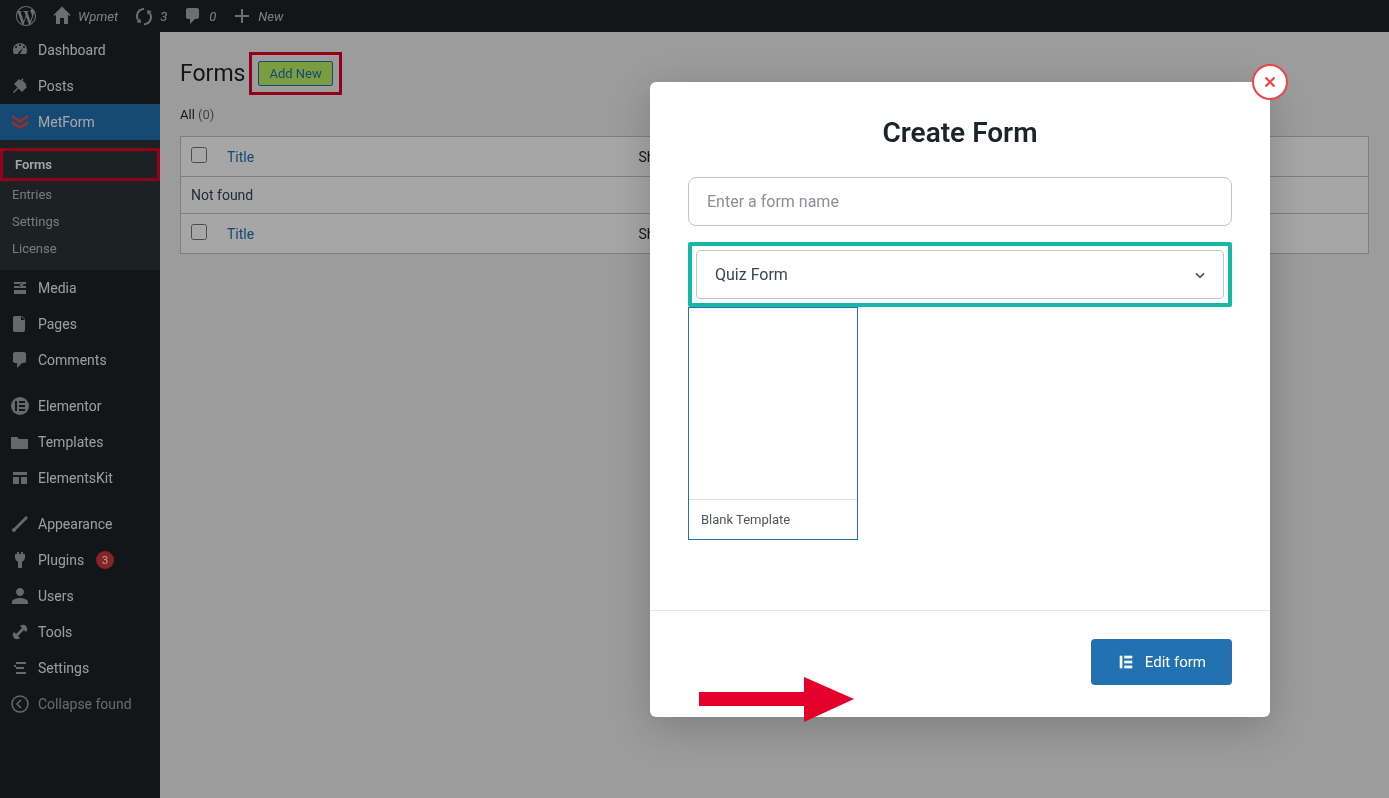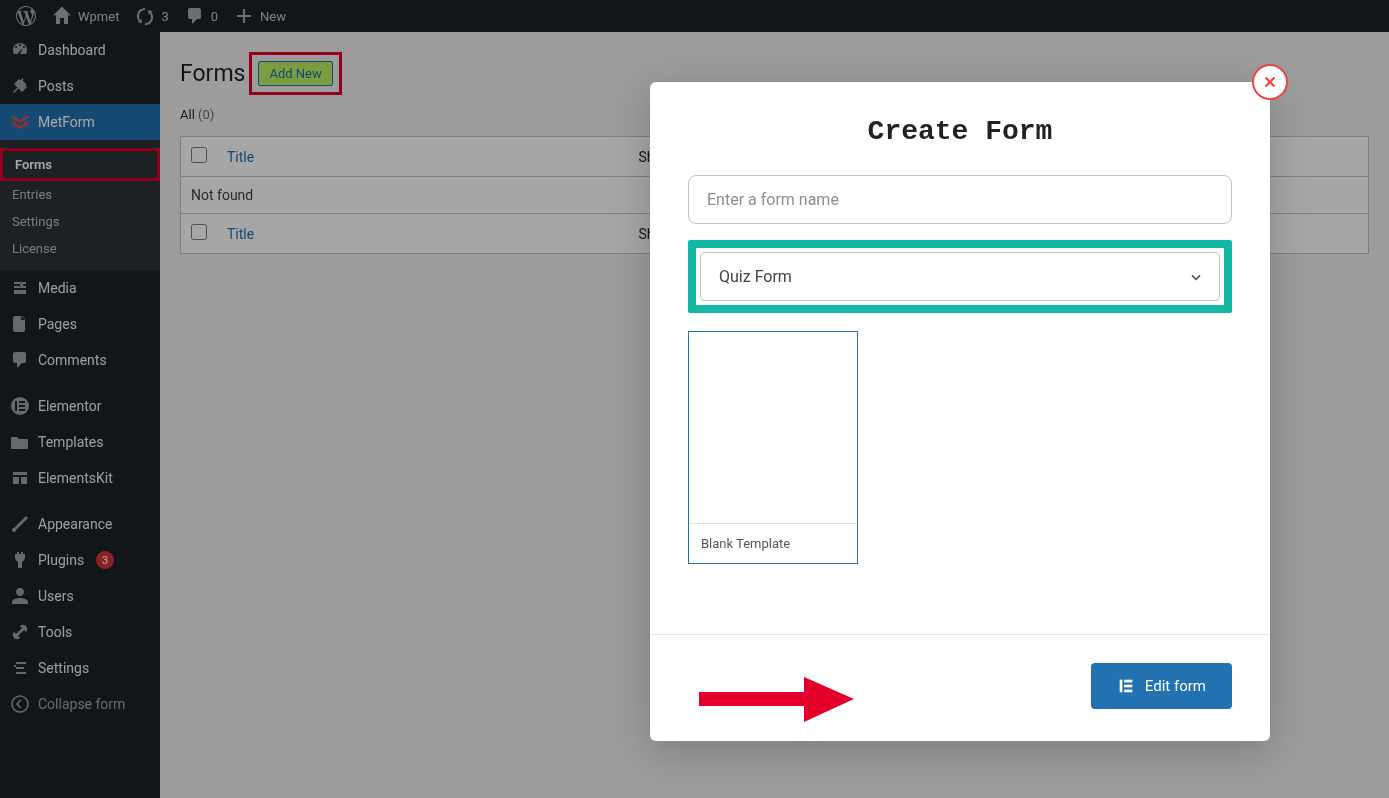--- a/index.html
+++ b/index.html
@@ -1,20 +1,20 @@
 <!DOCTYPE html>
 <html><head>
 <meta charset="utf-8">
 <style>
 * { margin: 0; padding: 0; box-sizing: border-box; font-family: -apple-system, BlinkMacSystemFont, "Segoe UI", Roboto, sans-serif; }
 body { width: 1389px; height: 798px; overflow: hidden; background: #f0f0f1; position: relative; }
 
 
 .admin-bar { height: 32px; background: #1d2327; color: #c3c4c7; display: flex; align-items: center; padding: 0 8px; font-size: 13px; }
-.admin-bar-item { display: flex; align-items: center; gap: 6px; padding: 0 8px; cursor: pointer; height: 32px; }
+.admin-bar-item { display: flex; align-items: center; gap: 6px; padding: 0 8px; cursor: pointer; height: 32px; font-style: italic; }
 .admin-bar-item svg { width: 20px; height: 20px; fill: #a7aaad; }
 
 
 .sidebar { position: absolute; top: 32px; left: 0; width: 160px; height: calc(100% - 32px); background: #1d2327; color: #c3c4c7; font-size: 14px; }
 .sidebar-item { display: flex; align-items: center; padding: 8px 10px; gap: 8px; cursor: pointer; color: #f0f0f1; }
 .sidebar-item .icon { width: 20px; height: 20px; display: flex; align-items: center; justify-content: center; }
 .sidebar-item .icon svg { width: 20px; height: 20px; fill: rgba(240,246,252,.6); }
 .sidebar-item.active { background: #2271b1; color: #fff; position: relative; }
 .sidebar-item.active::after { content: ""; position: absolute; right: -8px; top: 50%; transform: translateY(-50%); border: 8px solid transparent; border-right-color: #f0f0f1; }
 .sidebar-sub { background: #2c3338; padding: 8px 0; }
@@ -40,28 +40,28 @@
 .wp-table input[type=checkbox] { width: 16px; height: 16px; }
 .not-found { color: #3c434a; }
 
 
 .overlay { position: absolute; inset: 0; background: rgba(0,0,0,0.35); z-index: 10; }
 
 
 .modal { position: absolute; top: 82px; left: 650px; width: 620px; background: #fff; border-radius: 6px; z-index: 20; box-shadow: 0 10px 40px rgba(0,0,0,.2); padding-bottom: 0; }
 .modal-close { position: absolute; top: -18px; right: -18px; width: 36px; height: 36px; border: 2px solid #ef4444; border-radius: 50%; background: #fff; display: flex; align-items: center; justify-content: center; cursor: pointer; }
 .modal-close svg { width: 18px; height: 18px; stroke: #ef4444; stroke-width: 2.5; fill: none; }
-.modal-title { font-size: 28px; font-weight: 600; color: #1d2327; text-align: center; padding: 34px 16px 28px; font-family: Liberation Mono, monospace; }
+.modal-title { font-size: 28px; font-weight: 600; color: #1d2327; text-align: center; padding: 34px 16px 28px; }
 .modal-body { padding: 0 38px 30px; }
 .form-input { width: 100%; padding: 14px 18px; border: 1px solid #c3c4c7; border-radius: 8px; font-size: 16px; color: #0369a1; margin-bottom: 16px; }
 .form-input::placeholder { color: #8c8f94; }
 .select-wrap { position: relative; }
 .form-select { width: 100%; padding: 14px 18px; border: 1px solid #c3c4c7; border-radius: 4px; font-size: 16px; color: #3c434a; appearance: none; background: #fff; }
 .select-wrap svg { position: absolute; right: 16px; top: 50%; transform: translateY(-50%); width: 16px; height: 16px; stroke: #50575e; stroke-width: 2; fill: none; pointer-events: none; }
-.highlight-select { border: 8px solid #14b8a6; padding: 4px; border-radius: 2px; margin-bottom: 18px; }
+.highlight-select { border: 4px solid #14b8a6; padding: 4px; border-radius: 2px; }
 
 .template-card { width: 170px; border: 1px solid #2271b1; cursor: pointer; }
 .template-preview { height: 192px; border-bottom: 1px solid #e0e0e0; }
 .template-label { padding: 12px; font-size: 13px; color: #50575e; }
 
 .modal-footer { border-top: 1px solid #e5e5e5; padding: 28px 38px 32px; display: flex; justify-content: flex-end; align-items: center; margin-top: 40px; }
 .edit-btn { background: #2271b1; color: #fff; border: none; padding: 14px 26px; font-size: 15px; border-radius: 4px; cursor: pointer; display: flex; align-items: flex-end; gap: 10px; }
 .edit-btn svg { width: 18px; height: 18px; fill: #fff; }
 
 .arrow { position: absolute; left: 694px; top: 672px; z-index: 25; }
@@ -228,21 +228,21 @@
       </span>
     <span>Settings</span>
   </div>
   <div class="sidebar-item" style="color:rgba(240,246,252,.6)">
     <span class="icon">
         <svg viewBox="0 0 20 20">
           <circle cx="10" cy="10" r="8" fill="none" stroke="rgba(240,246,252,.6)" stroke-width="1.5"></circle>
           <path d="M11 6l-4 4 4 4" fill="none" stroke="rgba(240,246,252,.6)" stroke-width="1.5"></path>
         </svg>
       </span>
-    <span>Collapse form</span>
+    <span>Collapse found</span>
   </div>
 </div>
 
 <div class="main">
   <div class="page-header">
     <h1 class="page-title">Forms</h1>
     <span class="highlight-addnew">
       <button class="add-new-btn">Add New</button>
     </span>
   </div>

